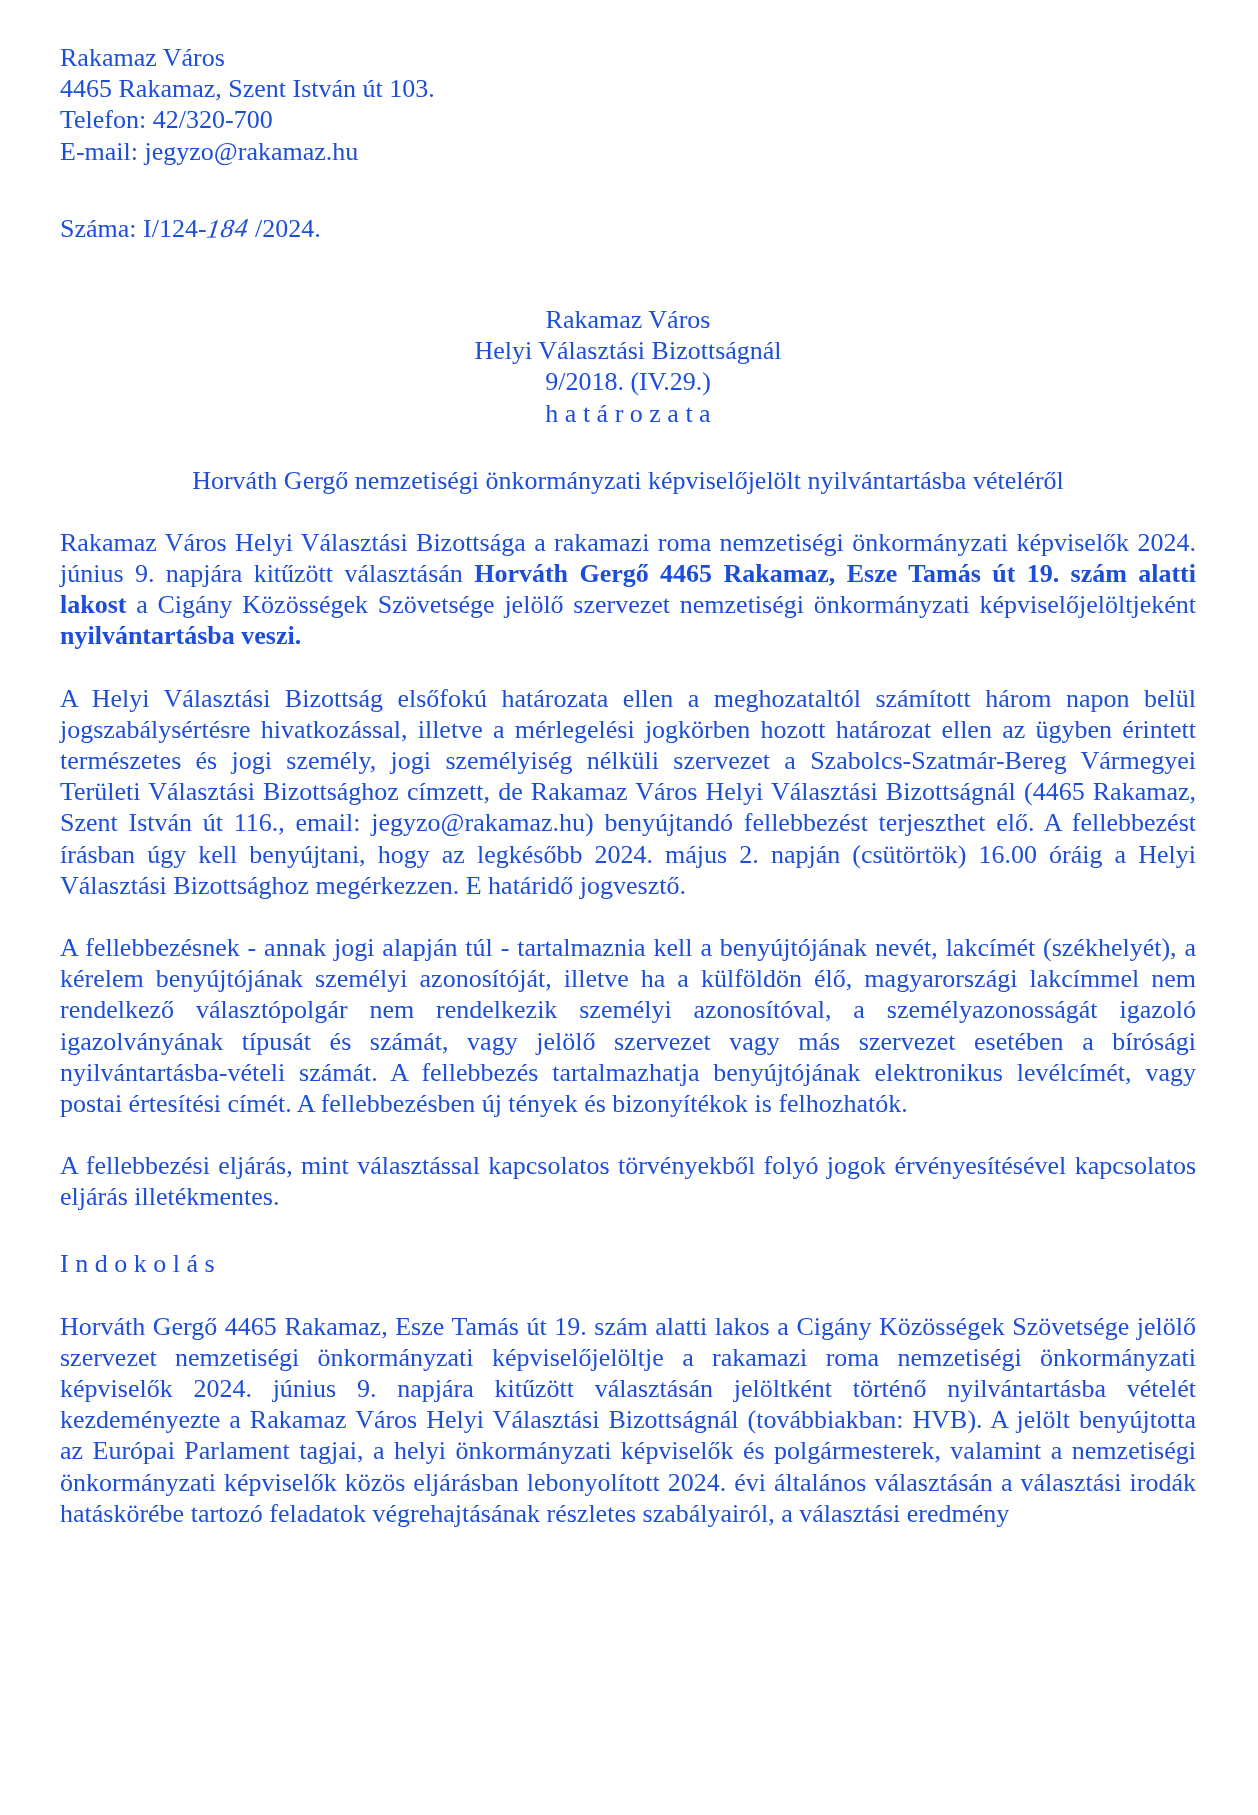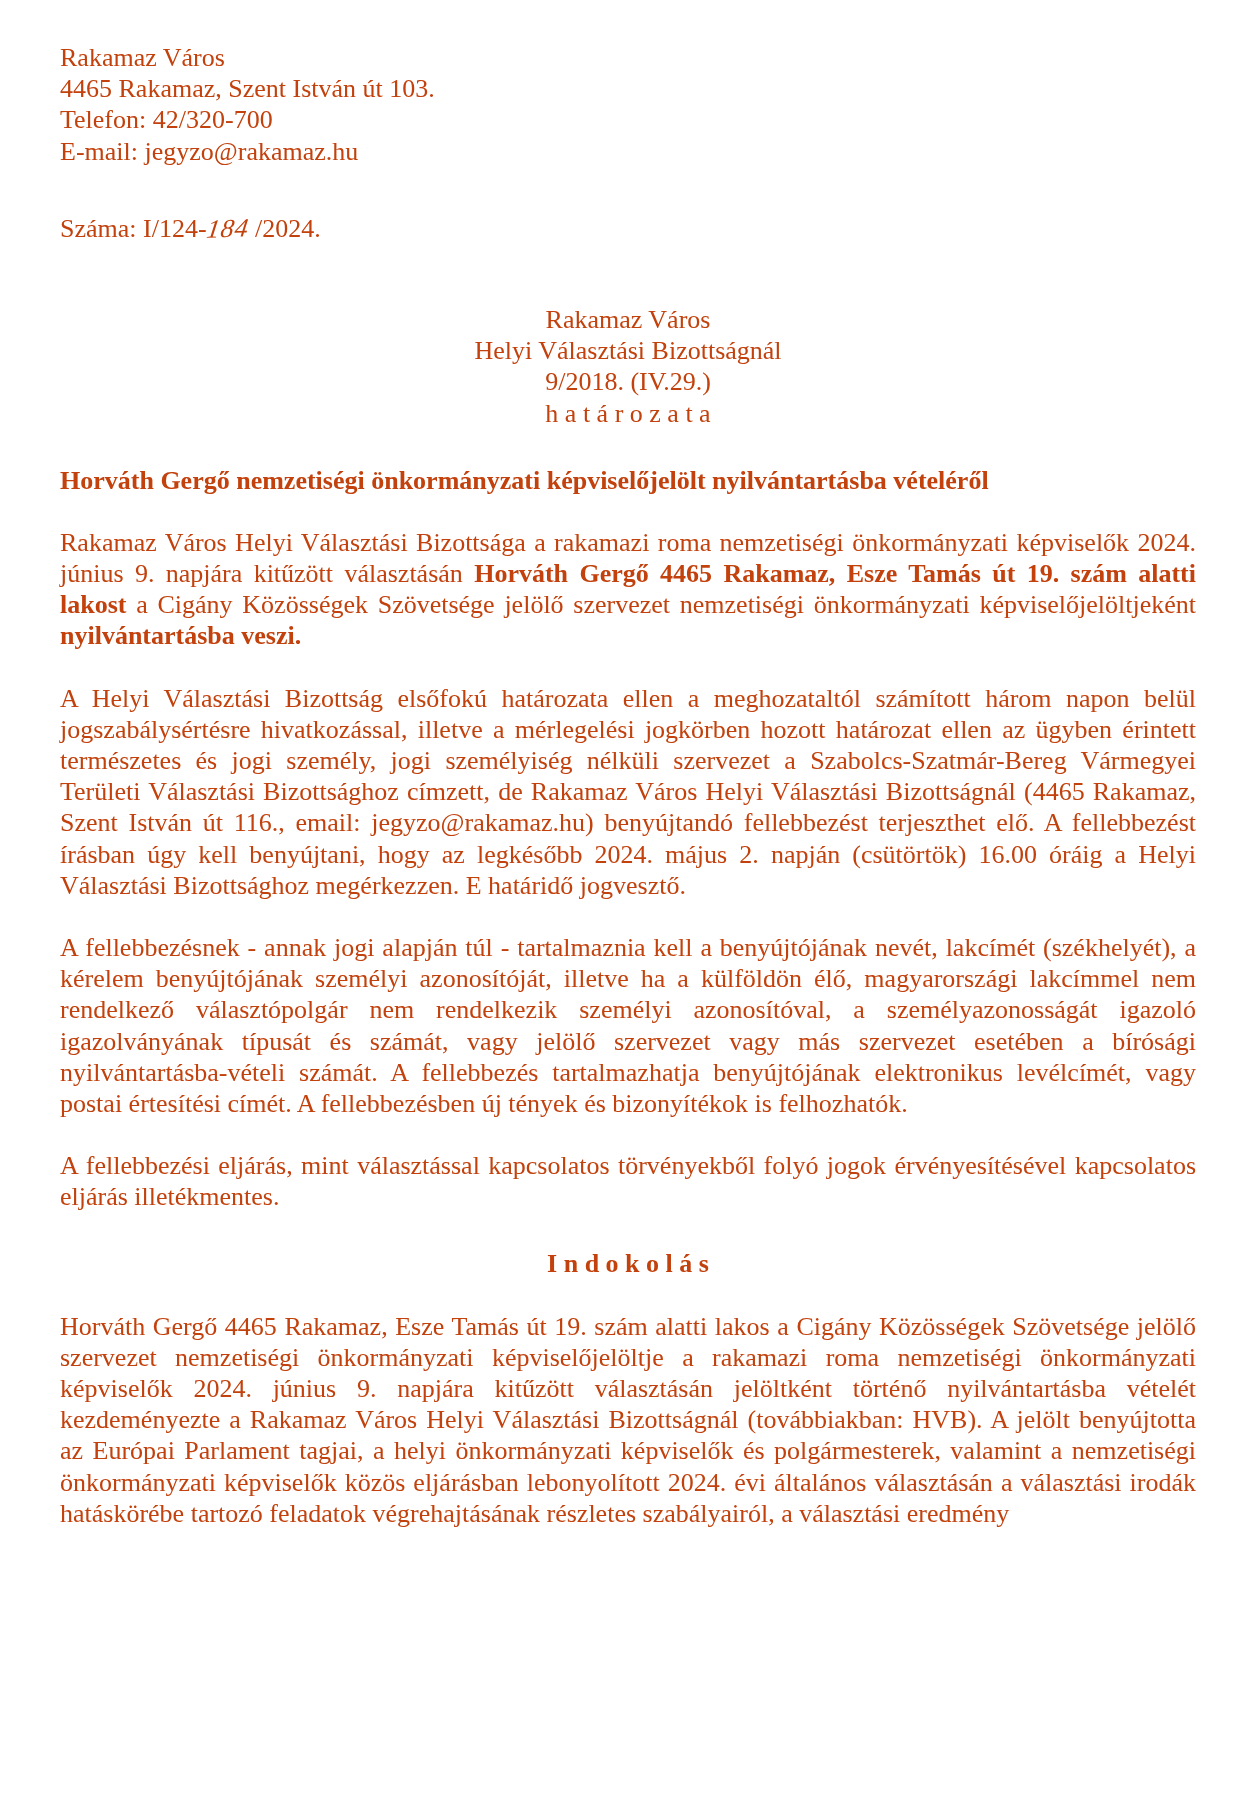--- a/index.html
+++ b/index.html
@@ -6,21 +6,21 @@
     margin: 0;
     padding: 0;
     background: #ffffff;
   }
   .page {
     position: relative;
     width: 1258px;
     height: 1815px;
     box-sizing: border-box;
     background: #ffffff;
-    color: #c2410c;
+    color: #1d4ed8;
     font-family: "Liberation Serif", "DejaVu Serif", serif;
     font-size: 26px;
     line-height: 1.2;
     padding: 42px 62px 0 60px;
     overflow: hidden;
     -webkit-font-smoothing: antialiased;
   }
   .sender-block p {
     margin: 0;
   }
@@ -34,33 +34,33 @@
     letter-spacing: 1px;
   }
   .title-block {
     text-align: center;
     margin-top: 60px;
   }
   .title-block p {
     margin: 0;
   }
   .subject-heading {
-    font-weight: bold;
+    text-align: center;
+    font-weight: normal;
     margin: 36px 0 0 0;
   }
   .para {
     text-align: justify;
     margin: 31px 0 0 0;
   }
   .bold-run {
     font-weight: bold;
   }
   .section-heading {
-    text-align: center;
-    font-weight: bold;
+    font-weight: normal;
     margin: 36px 0 1px 0;
   }
 </style>
 </head>
 <body>
 
 <div class="page">
 
   <div class="sender-block">
     <p>Rakamaz Város</p>

